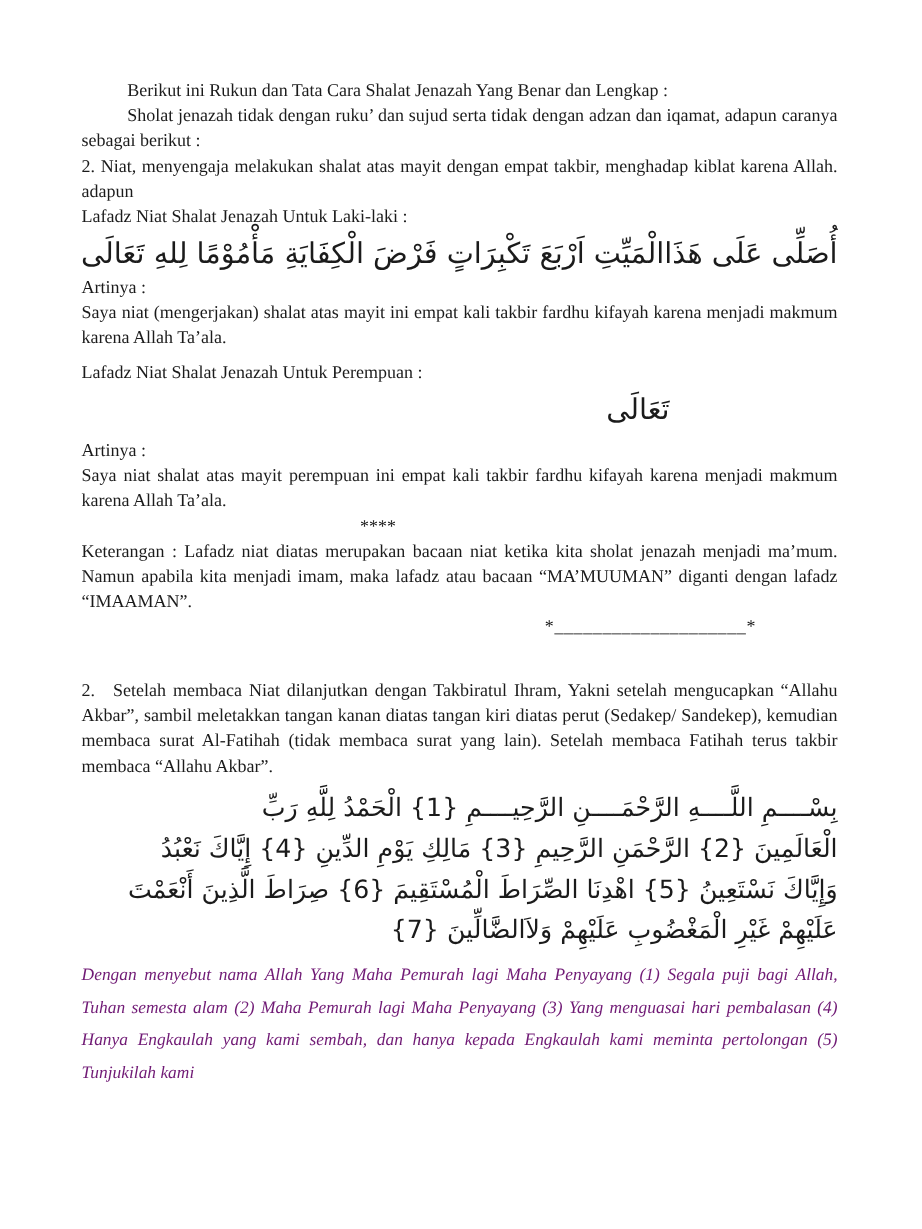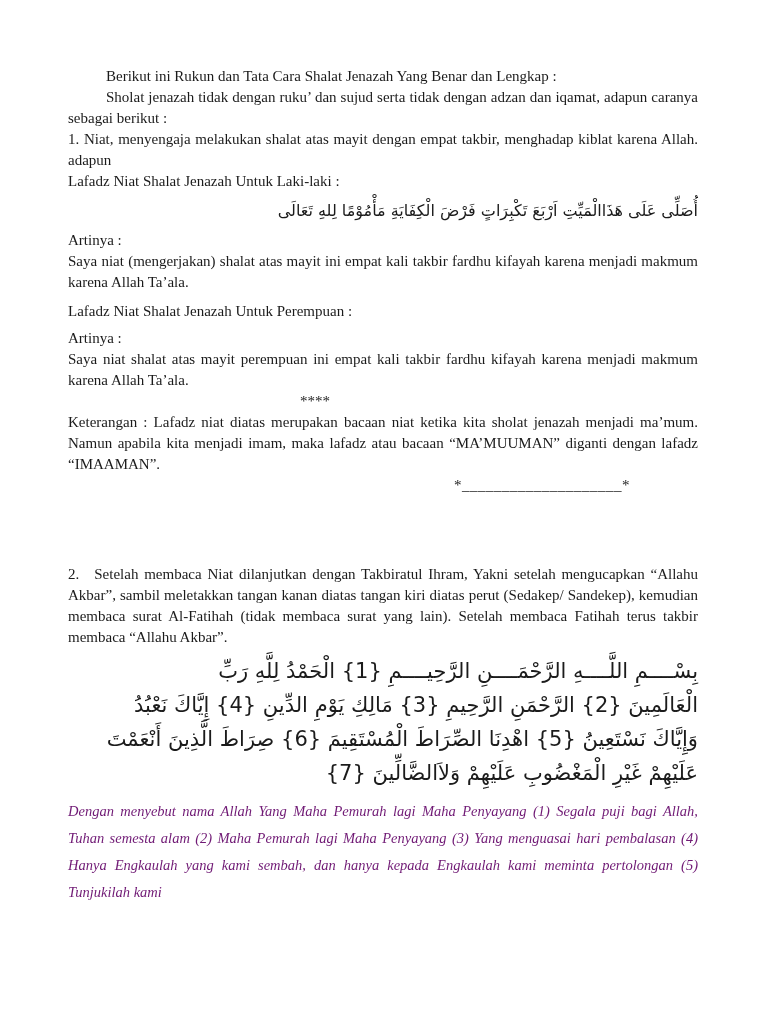--- a/index.html
+++ b/index.html
@@ -10,60 +10,61 @@
   .content {
     position:absolute; left:68px; top:66px; width:630px;
     font-size:15px; line-height:21px;
   }
   p { margin:0; }
   .indent { text-indent:38px; }
   .just { text-align:justify; }
 
   .arabic {
     direction:rtl; font-family:"DejaVu Sans", sans-serif;
-    font-size:16px; line-height:38px; text-align:right;
+    font-size:24px; line-height:38px; text-align:right;
     white-space:nowrap;
   }
   .fit-full {  }
   .ar-cont { padding-right:140px; }
 
   .stars { text-align:center; position:relative; left:-68px; }
   .separator { text-align:right; position:relative; left:-68px; letter-spacing:0.5px;padding-left:35px; }
 
   .sec-heading-2 { margin-top:8px; }
   .artinya-2 { margin-top:6px; }
-  .point2 { margin-top:68px; }
+  .point2 { margin-top:32px; }
 
   .fatihah {
     margin-top:6px; direction:rtl; text-align:right;
     font-family:"DejaVu Sans", sans-serif; font-size:21px; line-height:34px;
   }
   .fatihah-line { white-space:nowrap; }
 
   .translation {
     margin-top:8px; font-style:italic; font-size:14.5px; line-height:27px;
     text-align:justify; color:#701a75;
   }
 </style>
 </head>
 <body>
 
 <div class="page">
   <div class="content">
 
     <p class="indent">Berikut ini Rukun dan Tata Cara Shalat Jenazah Yang Benar dan Lengkap :</p>
     <p class="indent just">Sholat jenazah tidak dengan ruku’ dan sujud serta tidak dengan adzan dan iqamat, adapun caranya sebagai berikut :</p>
-    <p class="just">1. Niat, menyengaja melakukan shalat atas mayit dengan empat takbir, menghadap kiblat karena Allah. adapun</p>
+    <p class="just">2. Niat, menyengaja melakukan shalat atas mayit dengan empat takbir, menghadap kiblat karena Allah. adapun</p>
 
     <p>Lafadz Niat Shalat Jenazah Untuk Laki-laki :</p>
     <div class="arabic fit-full" dir="rtl" style="transform-origin: right center; transform: scaleX(1);">أُصَلِّى عَلَى هَذَاالْمَيِّتِ اَرْبَعَ تَكْبِرَاتٍ فَرْضَ الْكِفَايَةِ مَأْمُوْمًا لِلهِ تَعَالَى</div>
     <p>Artinya :</p>
     <p class="just">Saya niat (mengerjakan) shalat atas mayit ini empat kali takbir fardhu kifayah karena menjadi makmum karena Allah Ta’ala.</p>
 
     <p class="sec-heading-2">Lafadz Niat Shalat Jenazah Untuk Perempuan :</p>
+    <div class="arabic ar-cont" dir="rtl">تَعَالَى</div>
     <p class="artinya-2">Artinya :</p>
     <p class="just">Saya niat shalat atas mayit perempuan ini empat kali takbir fardhu kifayah karena menjadi makmum karena Allah Ta’ala.</p>
 
     <div class="stars">****</div>
     <p class="just">Keterangan : Lafadz niat diatas merupakan bacaan niat ketika kita sholat jenazah menjadi ma’mum. Namun apabila kita menjadi imam, maka lafadz atau bacaan “MA’MUUMAN” diganti dengan lafadz “IMAAMAN”.</p>
     <div class="separator">*____________________*</div>
 
     <p class="just point2">2.  Setelah membaca Niat dilanjutkan dengan Takbiratul Ihram, Yakni setelah mengucapkan “Allahu Akbar”, sambil meletakkan tangan kanan diatas tangan kiri diatas perut (Sedakep/ Sandekep), kemudian membaca surat Al-Fatihah (tidak membaca surat yang lain). Setelah membaca Fatihah terus takbir membaca “Allahu Akbar”.</p>
 
     <div class="fatihah" dir="rtl">

